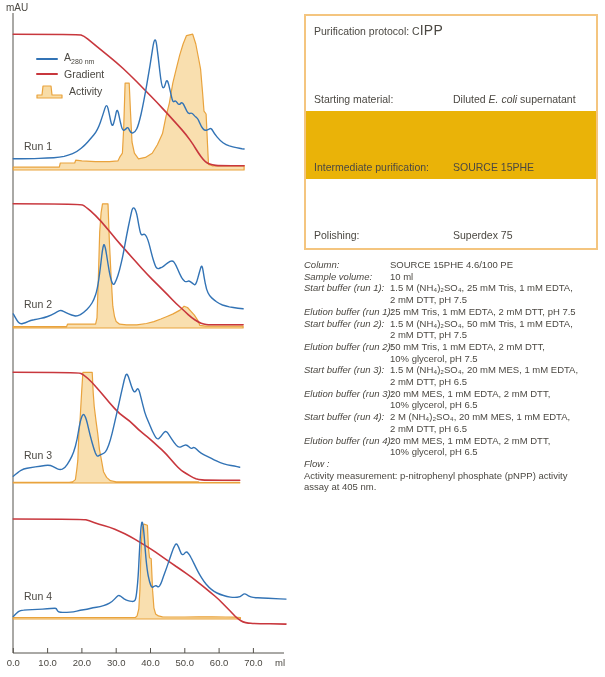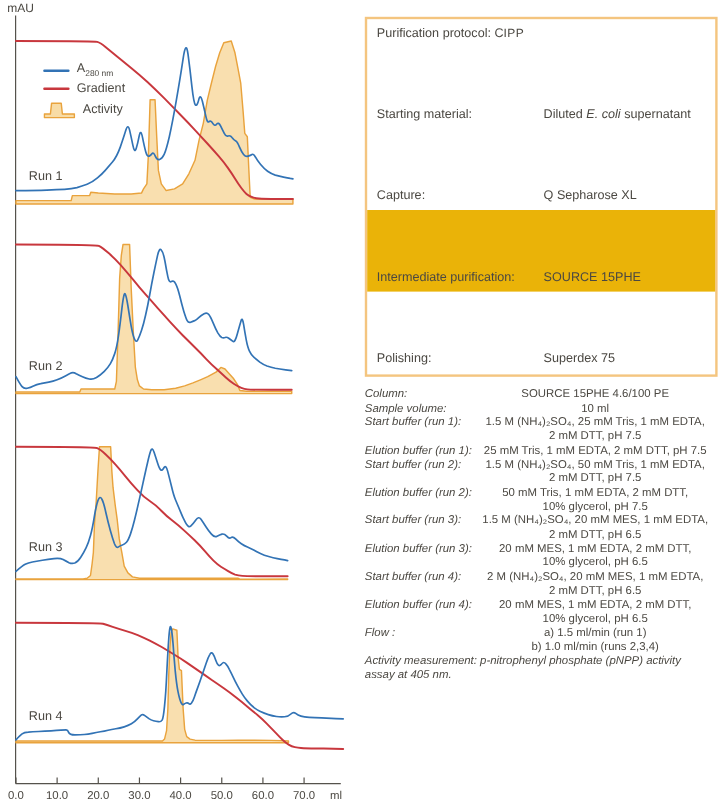--- a/index.html
+++ b/index.html
@@ -12,31 +12,31 @@
   .legend{position:absolute;left:36px;top:51px;}
   .lrow{display:flex;align-items:center;height:15px;}
   .lrow.tall{height:18px;margin-top:1px;}
   .line-swatch{width:22px;height:2px;display:inline-block;border-radius:1px;flex:none;}
   .act-swatch{width:27px;height:17px;display:inline-block;flex:none;}
   .ltext{font-size:10.5px;margin-left:6px;white-space:nowrap;}
   .ltext sub{font-size:7px;}
   .right-panel{position:absolute;left:304px;top:14px;width:298px;}
   .proto-table{box-sizing:border-box;width:294px;border:2px solid #f4c57f;background:#fff;padding-bottom:1px;}
   .proto-title{font-size:10.5px;padding:6px 8px 5px 8px;}
-  .proto-title .caps{font-size:10px;letter-spacing:.3px;margin-top:48px;}
+  .proto-title .caps{font-size:14px;letter-spacing:.3px;margin-top:48px;}
   .proto-row{display:flex;font-size:10.5px;padding:6px 8px 6px 8px;align-items:baseline;}
   .proto-row.hl{background:#eab308;}
   .proto-label{width:139px;flex:none;margin-top:44px;}
   .proto-value{flex:1;margin-top:28px;}
   .proto-value .it{font-style:italic;}
   .details{margin-top:9px;font-size:9.5px;line-height:11.7px;}
   .detail-row{display:flex;}
   .detail-label{width:86px;flex:none;font-style:italic;white-space:nowrap;}
-  .detail-value{width:212px;white-space:pre-line;text-align:center;}
-  .footer-note{font-size:9.5px;line-height:11.7px;white-space:pre-line;font-style:italic;}
+  .detail-value{width:212px;white-space:pre-line;}
+  .footer-note{font-size:9.5px;line-height:11.7px;white-space:pre-line;}
   svg text{font-family:"Liberation Sans","DejaVu Sans",sans-serif;}
 </style>
 </head>
 <body>
 
 <div class="page">
 
   <div class="chart-area">
     <svg id="chart-svg" width="300" height="677">
         <line x1="13" y1="13" x2="13" y2="653" stroke="#55524c" stroke-width="1"></line>
@@ -97,24 +97,20 @@
   </div>
 
   <div class="right-panel">
     <div class="proto-table">
       <div class="proto-title"><span>Purification protocol: C</span><span class="caps">IPP</span></div>
       <div id="proto-rows">
           <div class="proto-row">
             <span class="proto-label">Starting material:</span>
             <span class="proto-value"><span>Diluted </span><span class="it">E. coli</span><span> supernatant</span></span>
           </div>
-          <div class="proto-row">
-            <span class="proto-label">Capture:</span>
-            <span class="proto-value">Q Sepharose XL</span>
-          </div>
           <div class="proto-row hl">
             <span class="proto-label">Intermediate purification:</span>
             <span class="proto-value">SOURCE 15PHE</span>
           </div>
           <div class="proto-row">
             <span class="proto-label">Polishing:</span>
             <span class="proto-value">Superdex 75</span>
           </div>
         </div>
     </div>
@@ -161,21 +157,19 @@
           <span class="detail-value">2 M (NH₄)₂SO₄, 20 mM MES, 1 mM EDTA,
 2 mM DTT, pH 6.5</span>
         </div>
         <div class="detail-row">
           <span class="detail-label">Elution buffer (run 4):</span>
           <span class="detail-value">20 mM MES, 1 mM EDTA, 2 mM DTT,
 10% glycerol, pH 6.5</span>
         </div>
         <div class="detail-row">
           <span class="detail-label">Flow :</span>
-          <span class="detail-value">a) 1.5 ml/min (run 1)
-b) 1.0 ml/min (runs 2,3,4)</span>
         </div>
       </div>
     <div class="footer-note">Activity measurement: p-nitrophenyl phosphate (pNPP) activity
 assay at 405 nm.</div>
   </div>
 
 </div>
 
 </body></html>

